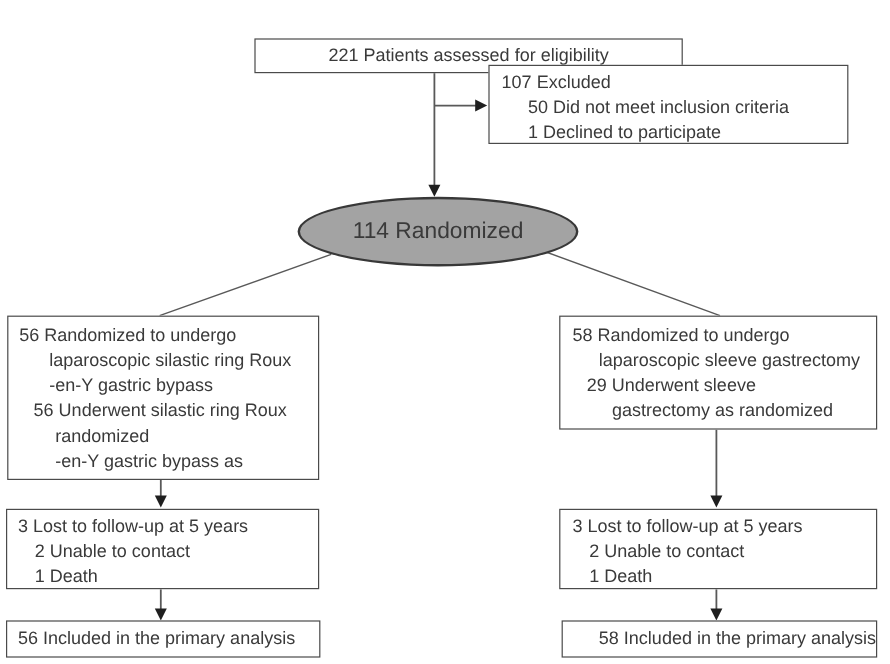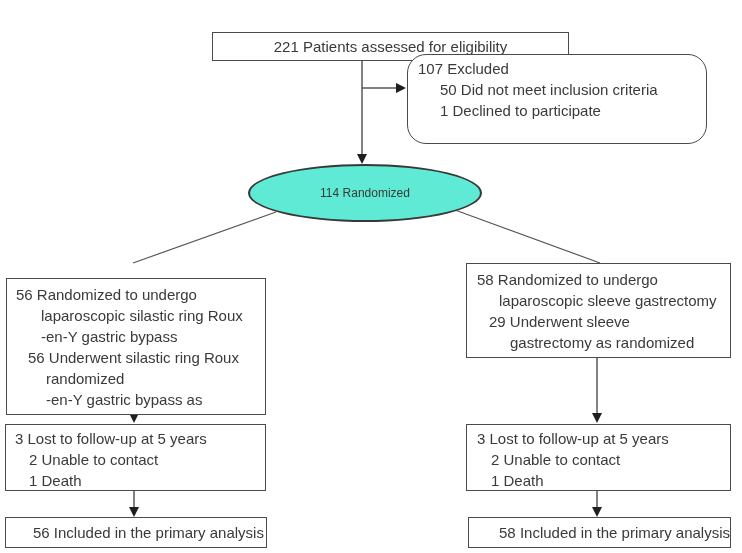--- a/index.html
+++ b/index.html
@@ -19,39 +19,39 @@
   .connectors line{stroke:var(--connector);stroke-width:1.5;}
   .connectors line.thin{stroke-width:1.2;}
   .connectors polygon{fill:var(--arrowhead);stroke:none;}
   .box{
     position:absolute;background:#fff;border:1.5px solid var(--border);
     font-size:15px;line-height:21px;white-space:nowrap;box-sizing:border-box;
   }
   .center-text{display:flex;align-items:center;justify-content:center;}
   .vcenter{display:flex;align-items:center;}
   .ellipse{
-    position:absolute;background:#5eead4;border:2px solid #383838;border-radius:50%;
-    font-size:12px;box-sizing:border-box;text-align:center;
+    position:absolute;background:#a3a3a3;border:2px solid #383838;border-radius:50%;
+    font-size:19px;box-sizing:border-box;text-align:center;
   }
   .fline{white-space:nowrap;}
   .pl12{padding-left:12px}
   .pl14{padding-left:14px}
   .pl22{padding-left:22px}
   .pl25{padding-left:25px}
   .pl30{padding-left:30px}
   .pl33{padding-left:33px}
 
   #assessed{left:212px;top:4px;width:357px;height:29px;margin-top:28px;}
-  #excluded{left:407px;top:54px;width:300px;height:90px;padding:3px 6px 0 10px;border-radius:19px;}
+  #excluded{left:407px;top:54px;width:300px;height:66px;padding:3px 6px 0 10px;}
   #randomized{left:248px;top:164px;width:234px;height:58px;}
-  #bypass-arm{left:6px;top:278px;width:260px;height:137px;padding:5px 4px 0 9px;}
+  #bypass-arm{left:6px;top:263px;width:260px;height:137px;padding:5px 4px 0 9px;}
   #sleeve-arm{left:466px;top:263px;width:265px;height:95px;padding:5px 4px 0 10px;}
   #bypass-followup{left:5px;top:424px;width:261px;height:67px;padding:3px 4px 0 9px;}
   #sleeve-followup{left:466px;top:424px;width:265px;height:67px;padding:3px 4px 0 10px;}
-  #bypass-analysis{left:5px;top:517px;width:262px;height:31px;padding-left:27px;}
+  #bypass-analysis{left:5px;top:517px;width:262px;height:31px;padding-left:9px;}
   #sleeve-analysis{left:468px;top:517px;width:263px;height:31px;padding-left:10px;justify-content:flex-end;}
 </style>
 </head>
 <body>
 
 <div class="canvas">
 
   <svg class="connectors" width="742" height="553" viewBox="0 0 742 553">
     <line x1="362" y1="33" x2="362" y2="158"></line>
     <polygon points="362,164 357,154 367,154"></polygon>

